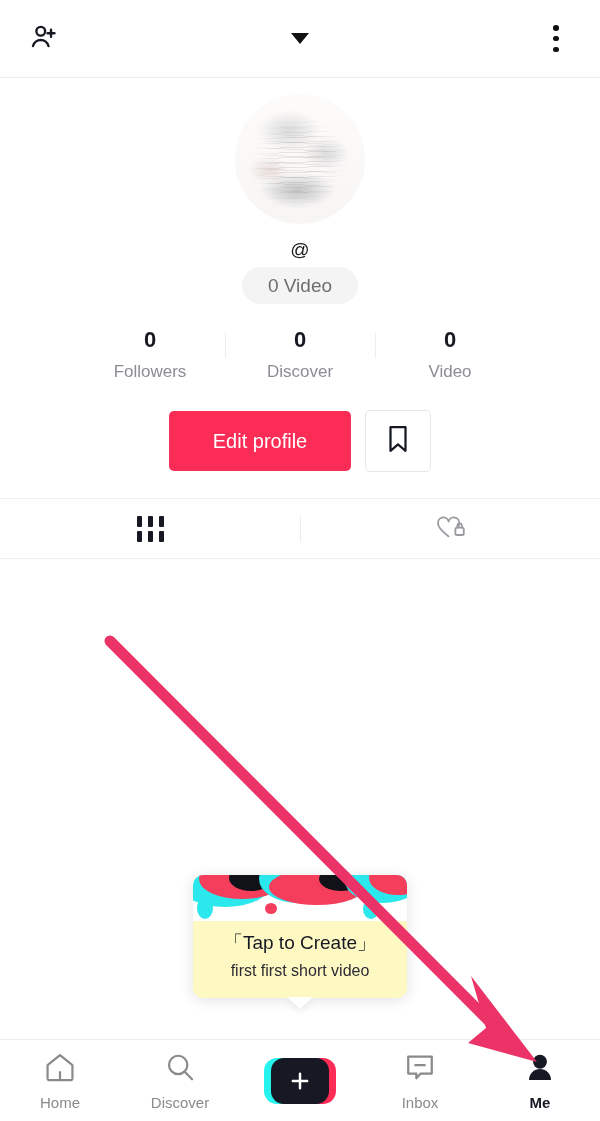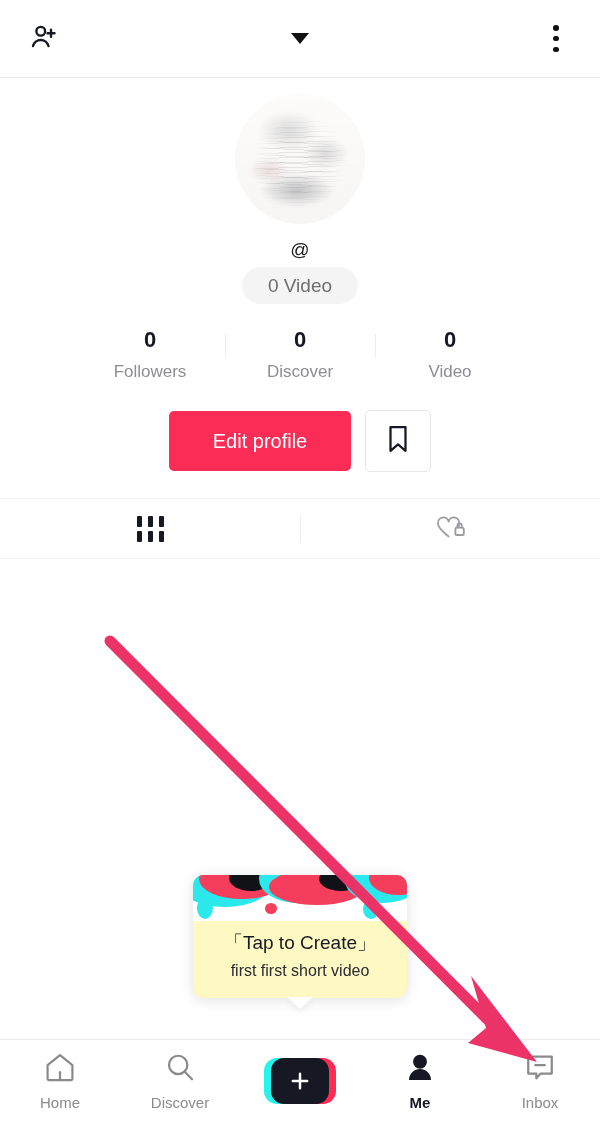--- a/index.html
+++ b/index.html
@@ -530,39 +530,39 @@
         <div class="create-cyan"></div>
         <div class="create-red"></div>
         <div class="create-black">
           <svg width="26" height="26" viewBox="0 0 24 24" fill="none" stroke="#ffffff" stroke-width="2.3" stroke-linecap="round">
             <path d="M12 5.4v13.2M5.4 12h13.2"></path>
           </svg>
         </div>
       </div>
     </div>
 
+    <div class="nav-item">
+      <span>
+        <svg width="34" height="32" viewBox="0 0 26 24" fill="none" stroke="#8a8a8a" stroke-width="1.7" stroke-linejoin="round" stroke-linecap="round">
+          <path d="M4 4h18v13h-8.4l-3.4 3.6V17H4z"></path>
+          <path d="M9.4 10.6h7.2"></path>
+        </svg>
+      </span>
+      <span class="nav-label">Inbox</span>
+    </div>
+
     <div class="nav-item active">
       <span>
         <svg width="34" height="32" viewBox="0 0 26 24" fill="#161823">
           <circle cx="13" cy="8" r="5.3"></circle>
           <path d="M4.6 22a8.4 8.4 0 0 1 16.8 0z"></path>
         </svg>
       </span>
       <span class="nav-label">Me</span>
     </div>
-
-    <div class="nav-item">
-      <span>
-        <svg width="34" height="32" viewBox="0 0 26 24" fill="none" stroke="#8a8a8a" stroke-width="1.7" stroke-linejoin="round" stroke-linecap="round">
-          <path d="M4 4h18v13h-8.4l-3.4 3.6V17H4z"></path>
-          <path d="M9.4 10.6h7.2"></path>
-        </svg>
-      </span>
-      <span class="nav-label">Inbox</span>
-    </div>
   </div>
 
   <svg class="annotation" width="600" height="1121" viewBox="0 0 600 1121">
     <line x1="110" y1="641" x2="505" y2="1037" stroke="#ec3368" stroke-width="11" stroke-linecap="round"></line>
     <polygon points="537,1062 468,1043 486,1028 471,976" fill="#ec3368"></polygon>
   </svg>
 
 </div>
 
 </body></html>

